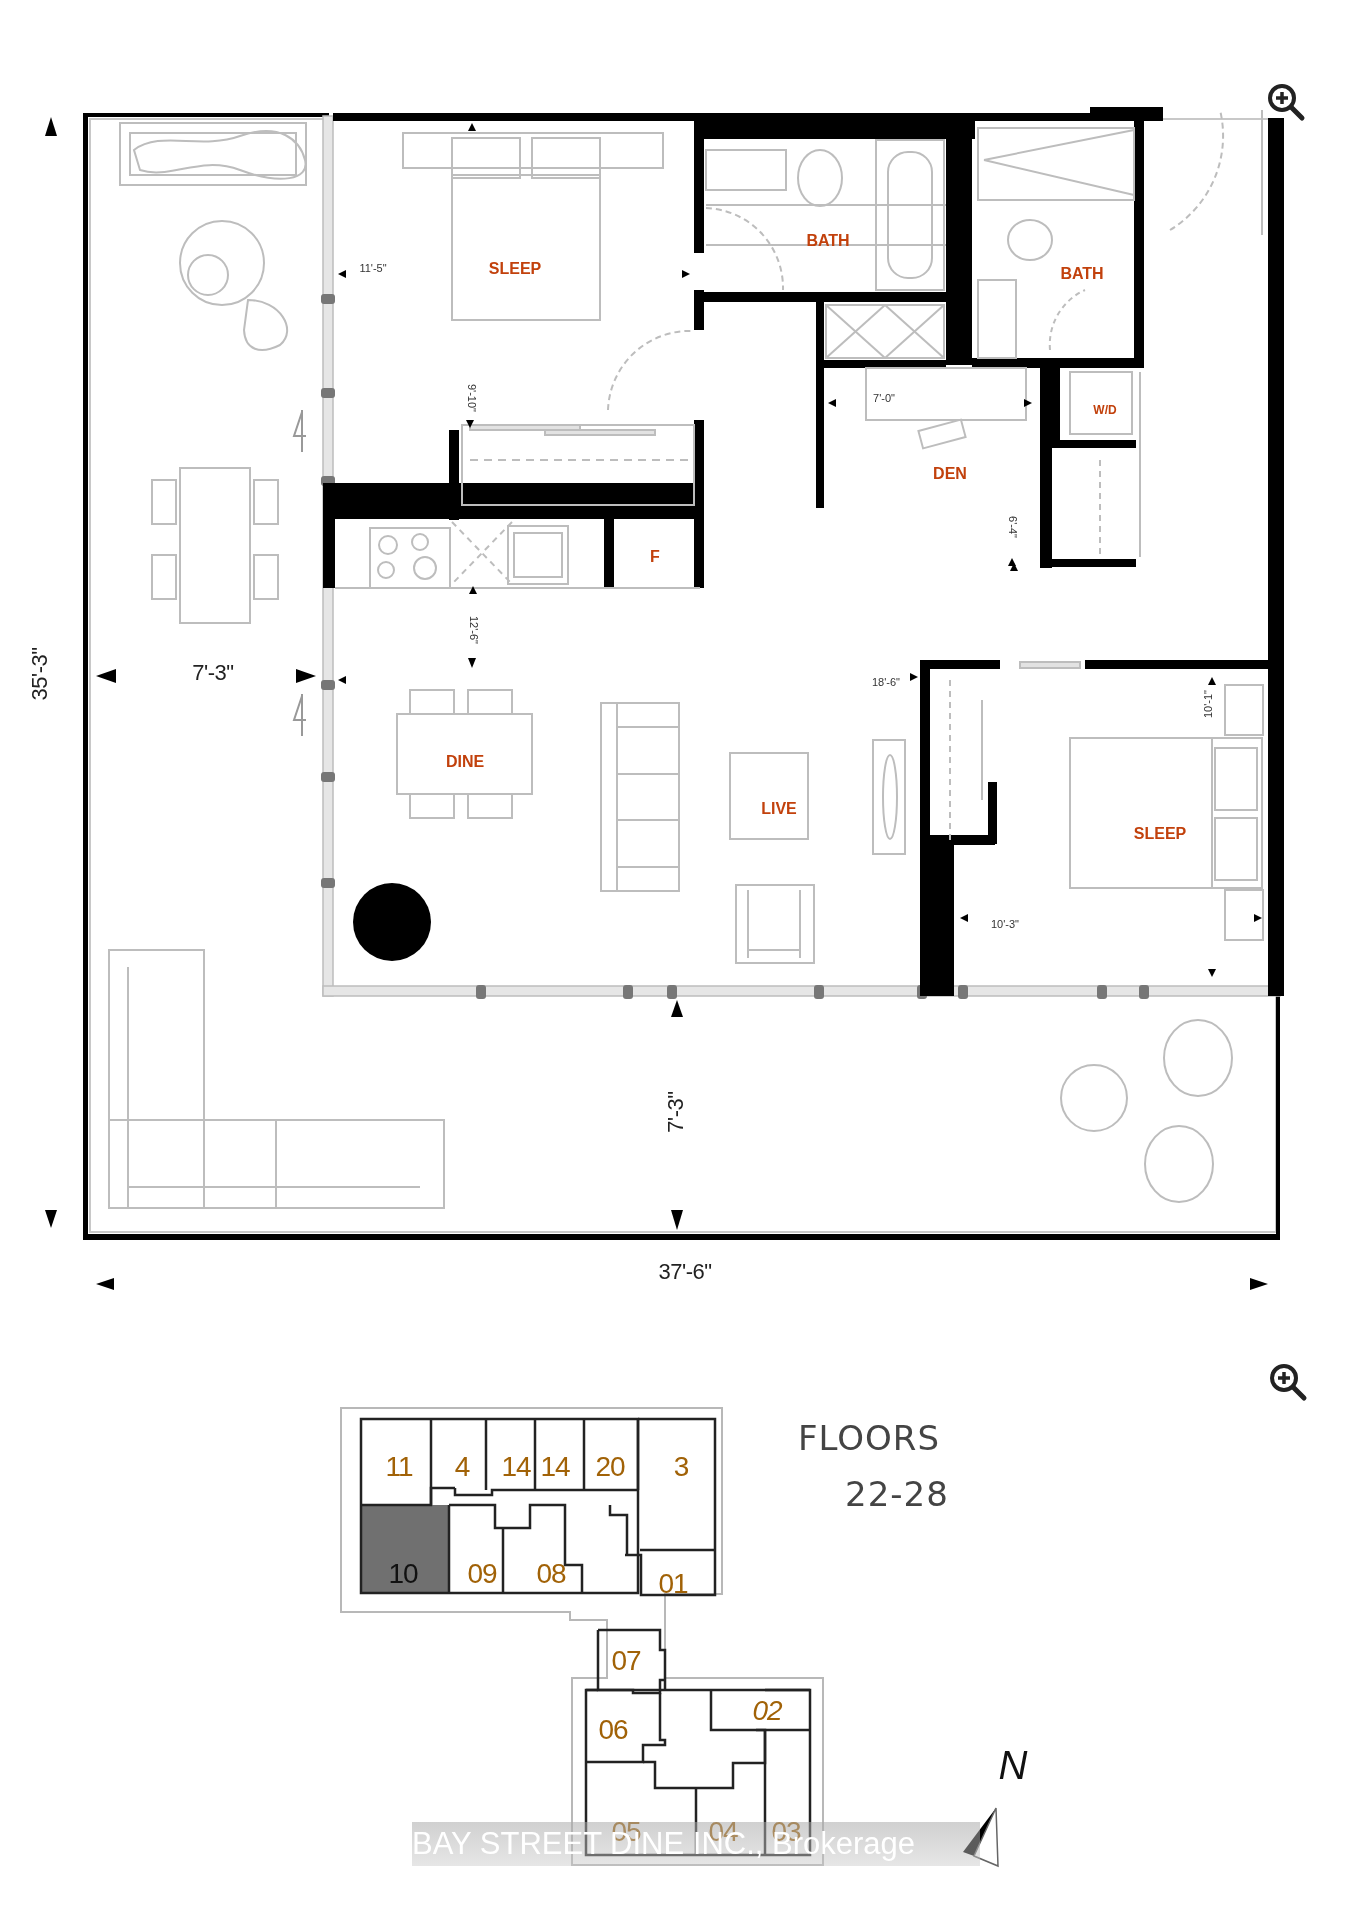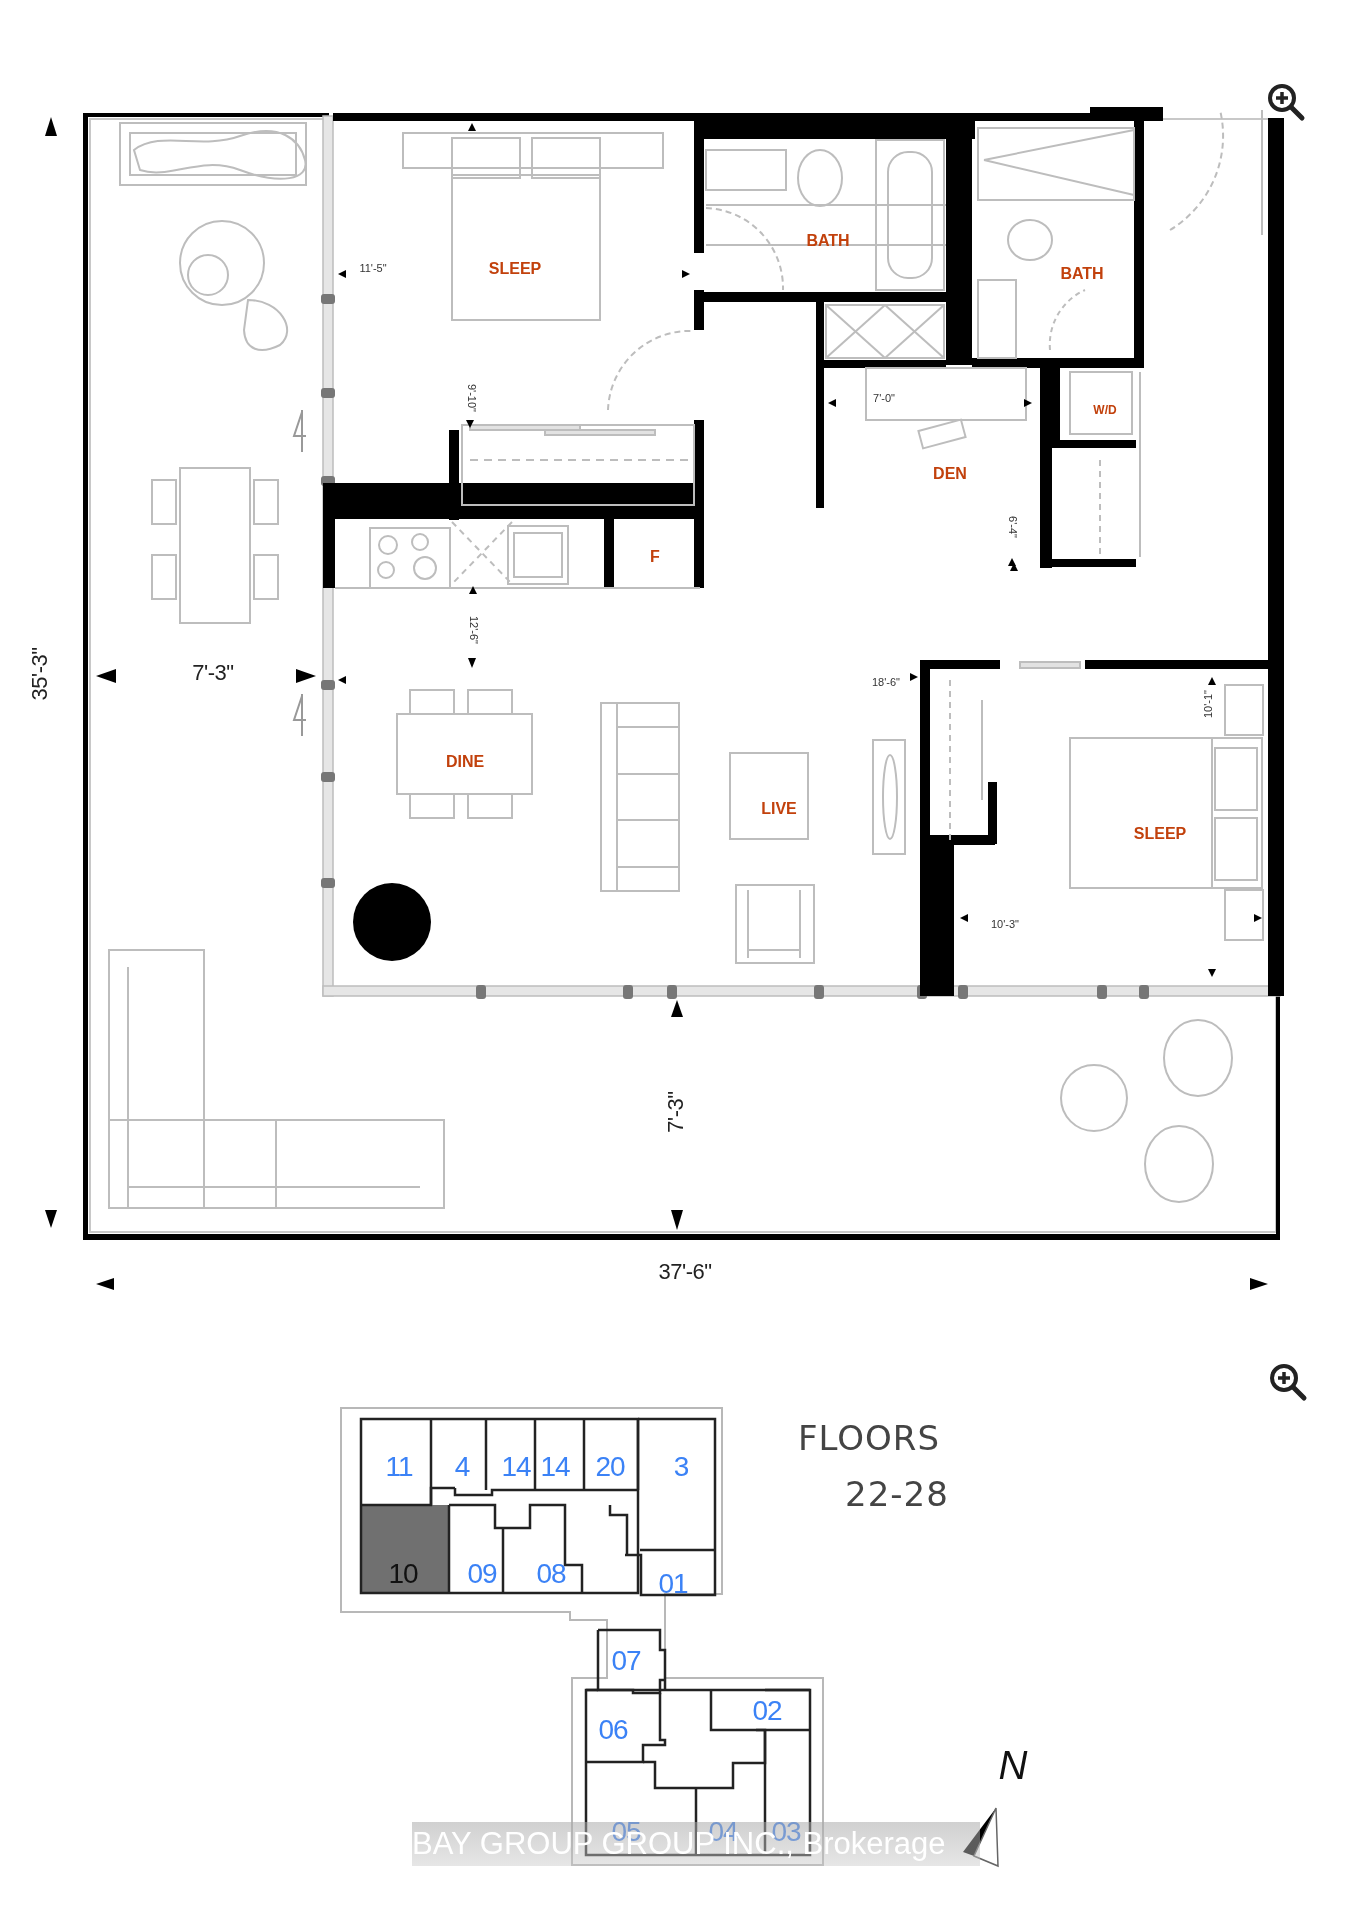--- a/index.html
+++ b/index.html
@@ -9,21 +9,21 @@
   .room-label { position:absolute; font-family:"Liberation Sans", sans-serif; font-size:16px;
                 color:#c2410c; transform:translate(-50%,-50%); white-space:nowrap;font-weight:bold; }
   .dim-small { position:absolute; font-family:"Liberation Sans", sans-serif; font-size:11px;
                color:#333; transform:translate(-50%,-50%); white-space:nowrap; }
   .dim-big { position:absolute; font-family:"Liberation Sans", sans-serif; font-size:22px;
              color:#222; transform:translate(-50%,-50%); white-space:nowrap; letter-spacing:-0.5px; }
   .rot-90 { transform:translate(-50%,-50%) rotate(-90deg); }
   .rot90 { transform:translate(-50%,-50%) rotate(90deg); }
   .zoom-btn { position:absolute; width:40px; height:40px; cursor:pointer; }
   .unit-label { position:absolute; font-family:"Liberation Sans", sans-serif; font-size:28px;
-                color:#3b82f6; transform:translate(-50%,-50%); letter-spacing:-1px; }
+                color:#a16207; transform:translate(-50%,-50%); letter-spacing:-1px; }
   .floors-title { position:absolute; font-family:"DejaVu Sans", sans-serif; font-size:34px;
                   color:#444; letter-spacing:1px; }
   .watermark { position:absolute; left:412px; top:1822px; width:568px; height:44px;
                background:linear-gradient(to bottom, rgba(170,170,170,0.55), rgba(200,200,200,0.45));
                color:#ffffff; font-family:"Liberation Sans", sans-serif; font-size:31px;
                line-height:44px; white-space:nowrap; overflow:visible; }
   .north { position:absolute; font-family:"Liberation Sans", sans-serif; font-size:40px;
            font-style:italic; color:#111; transform:translate(-50%,-50%); }
 </style>
 </head>
@@ -353,20 +353,20 @@
 <div class="unit-label" style="left:610px; top:1467px;">20</div>
 <div class="unit-label" style="left:681px; top:1467px;">3</div>
 
 <div class="unit-label" style="left:403px; top:1574px; color:#111;">10</div>
 <div class="unit-label" style="left:482px; top:1574px;">09</div>
 <div class="unit-label" style="left:551px; top:1574px;">08</div>
 <div class="unit-label" style="left:673px; top:1584px;">01</div>
 
 <div class="unit-label" style="left:626px; top:1661px;">07</div>
 <div class="unit-label" style="left:613px; top:1730px;">06</div>
-<div class="unit-label" style="left:767px; top:1711px;">02</div>
+<div class="unit-label" style="left:767px; top:1711px;font-style:italic;">02</div>
 <div class="unit-label" style="left:626px; top:1832px;">05</div>
 <div class="unit-label" style="left:723px; top:1832px;">04</div>
 <div class="unit-label" style="left:786px; top:1832px;">03</div>
 
 <div class="north" style="left:1013px; top:1765px;">N</div>
 
-<div class="watermark">BAY GROUP GROUP INC., Brokerage</div>
+<div class="watermark">BAY STREET DINE INC., Brokerage</div>
 
 </body></html>

